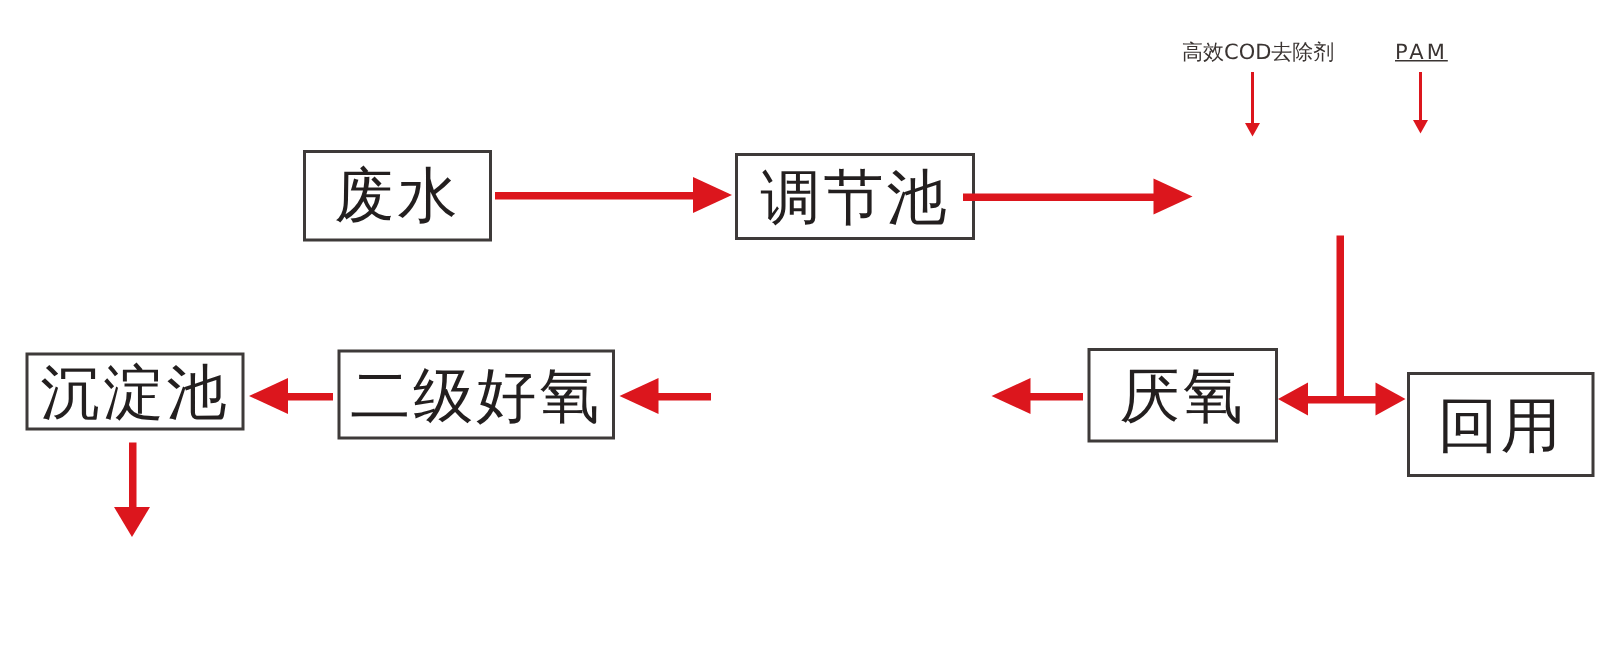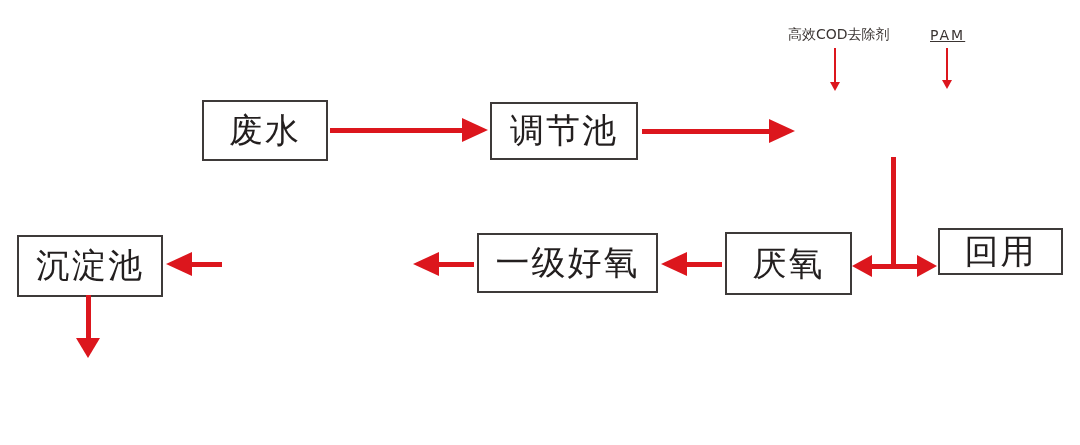--- a/index.html
+++ b/index.html
@@ -11,30 +11,30 @@
     --red:#dc161d;
     --border:#3e3a39;
     --ink:#231f1f;
     font-family:"DejaVu Sans","Liberation Sans",sans-serif;
   }
   
   .node{
     position:absolute;box-sizing:border-box;
     border:2px solid var(--border);background:#fff;
     display:flex;align-items:center;justify-content:center;
-    font-size:34px;color:var(--ink);letter-spacing:2px;white-space:nowrap;
+    font-size:40px;color:var(--ink);letter-spacing:2px;white-space:nowrap;
   }
   .n-wastewater{left:202px;top:100px;width:126px;height:61px;}
-  .n-regulating{left:490px;top:102px;width:148px;height:58px;}
+  .n-regulating{left:490px;top:102px;width:160px;height:58px;}
   .n-airflot{left:797px;top:101px;width:182px;height:57px;}
-  .n-reuse{left:938px;top:228px;width:125px;height:47px;}
+  .n-reuse{left:938px;top:248px;width:125px;height:70px;}
   .n-anaerobic{left:725px;top:232px;width:127px;height:63px;}
   .n-primary{left:477px;top:233px;width:181px;height:60px;}
   .n-secondary{left:225px;top:233px;width:185px;height:60px;}
-  .n-sediment{left:17px;top:235px;width:146px;height:62px;}
+  .n-sediment{left:17px;top:235px;width:146px;height:52px;}
   .n-cleanwater{left:15px;top:360px;width:148px;height:56px;}
 
   
   .ann{position:absolute;font-size:14px;color:#3a3432;white-space:nowrap;}
   .ann-cod{left:788px;top:26px;}
   .ann-pam{left:930px;top:27px;letter-spacing:2px;text-decoration:underline;}
 
   
   .arrow{position:absolute;}
 
@@ -92,21 +92,21 @@
 
   <div class="ann ann-cod">高效COD去除剂</div>
   <div class="ann ann-pam">PAM</div>
   <div class="arrow thin-arrow ta-cod"></div>
   <div class="arrow thin-arrow ta-pam"></div>
 
   <div class="node n-wastewater">废水</div>
   <div class="node n-regulating">调节池</div>
 
   <div class="node n-sediment">沉淀池</div>
-  <div class="node n-primary">一级好氧</div>
+  <div class="node n-secondary">二级好氧</div>
   <div class="node n-anaerobic">厌氧</div>
   <div class="node n-reuse">回用</div>
 
 
   <div class="arrow arrow-r a-wr"></div>
   <div class="arrow arrow-r a-ra"></div>
 
   <div class="vline v-af"></div>
   <div class="arrow arrow-lr a-t">
     <span class="head-r"></span>

